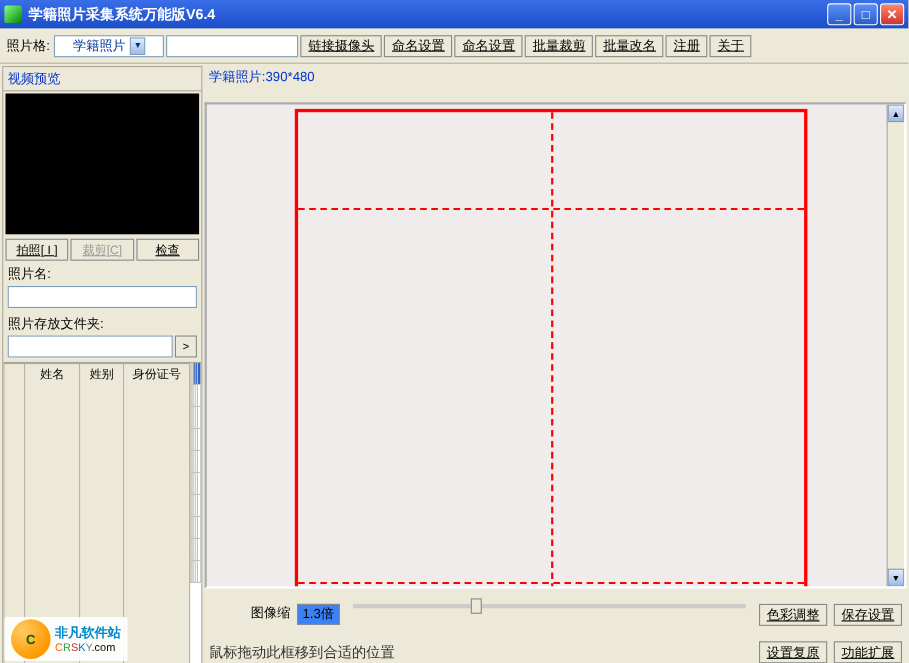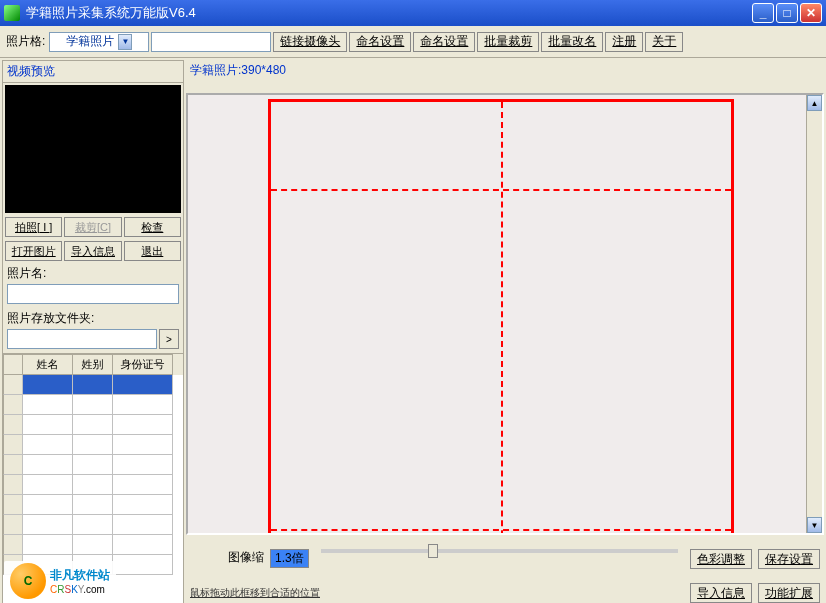--- a/index.html
+++ b/index.html
@@ -1,20 +1,20 @@
 <!DOCTYPE html>
 <html><head>
 <meta charset="utf-8">
 <style>
 * { box-sizing: border-box; margin: 0; padding: 0; }
 body { font-family: "Microsoft YaHei", SimSun, Arial, sans-serif; font-size: 12px; background: #ece9d8; width: 826px; height: 603px; overflow: hidden; }
 
 .titlebar { height: 26px; background: linear-gradient(to bottom, #3a6ee8 0%, #2a5ed8 50%, #1a4ec8 100%); display: flex; align-items: center; padding: 0 4px; color: #fff; }
 .titlebar .icon-app { width: 16px; height: 16px; background: linear-gradient(135deg, #8f8, #080); border-radius: 2px; margin-right: 6px; }
-.titlebar .title-text { flex: 1; font-weight: normal; font-size: 13px; }
+.titlebar .title-text { flex: 1; font-weight: bold; font-size: 13px; }
 .win-btns { display: flex; gap: 2px; }
 .win-btn { width: 22px; height: 20px; border: 1px solid #fff; border-radius: 3px; display: flex; align-items: center; justify-content: center; font-weight: bold; color: #fff; font-size: 12px; }
 .win-min, .win-max { background: linear-gradient(to bottom, #5a8ef8, #2a5ec8); }
 .win-close { background: linear-gradient(to bottom, #f86, #c33); }
 
 .toolbar { height: 32px; background: #ece9d8; display: flex; align-items: center; gap: 2px; padding: 2px 6px; border-bottom: 1px solid #aca899; }
 .tb-label { padding-right: 2px; }
 .tb-select { border: 1px solid #7f9db9; background: #fff; height: 20px; display: inline-flex; align-items: center; padding: 0 16px; color: #003399; }
 .tb-select .dd-btn { width: 14px; height: 16px; background: linear-gradient(to bottom, #e1ecfc, #a0bae8); border: 1px solid #7f9db9; margin-left: 4px; display: flex; align-items: center; justify-content: center; font-size: 8px; color: #003399; }
 .tb-text { border: 1px solid #7f9db9; background: #fff; height: 20px; width: 120px; }
@@ -27,21 +27,21 @@
 .video-preview { background: #000; height: 128px; margin: 2px; }
 .btn-row { display: flex; gap: 2px; margin: 2px; }
 .btn-row .btn { flex: 1; padding: 0 2px; font-size: 11px; }
 .btn[disabled] { color: #999; }
 .lbl { padding: 2px 4px; }
 .text-input { border: 1px solid #7f9db9; background: #fff; height: 20px; margin: 0 4px 4px 4px; width: calc(100% - 8px); }
 .folder-row { display: flex; align-items: center; margin: 0 4px 4px 4px; gap: 2px; }
 .folder-row .text-input { margin: 0; flex: 1; }
 .small-btn { width: 20px; height: 20px; border: 1px solid #888; background: #ece9d8; font-size: 10px; }
 
-.grid { flex: 1; display: flex; flex-direction: column; border-top: 1px solid #aca899; overflow: hidden; }
+.grid { flex: 1; display: flex; flex-direction: row; border-top: 1px solid #aca899; overflow: hidden; }
 .grid-header { display: flex; background: #ece9d8; }
 .grid-header .gh { border: 1px solid #aca899; border-left: none; padding: 2px; text-align: center; font-size: 11px; background: #ece9d8; }
 .grid-header .gh:first-child { border-left: 1px solid #aca899; }
 .grid-body { flex: 1; background: #fff; overflow: auto; }
 .grid-row { display: flex; height: 20px; }
 .grid-row .gc { border-right: 1px solid #c0c0c0; border-bottom: 1px solid #c0c0c0; }
 .grid-row.selected .gc.c0 { background: #ece9d8; }
 .grid-row.selected .gc:not(.c0) { background: #2a5ec8; }
 .c0 { width: 20px; background: #ece9d8; border: 1px solid #aca899; border-top: none; }
 .c1 { width: 50px; } .c2 { width: 40px; } .c3 { width: 60px; }
@@ -54,21 +54,21 @@
 .scroll-v .sb-bottom { position: absolute; bottom: 0; }
 .crop-frame { position: absolute; left: 80px; top: 4px; width: 466px; height: 520px; border: 3px solid #f00; }
 .crop-guide-h { position: absolute; left: 0; right: 0; border-top: 2px dashed #f00; }
 .crop-guide-v { position: absolute; top: 0; bottom: 0; border-left: 2px dashed #f00; }
 
 .rp-footer { display: flex; align-items: flex-start; gap: 6px; padding: 2px 4px; margin-left: 38px; }
 .zoom-box { border: 1px solid #888; padding: 0 4px; background: #3b82f6; }
 .slider { flex: 1; height: 4px; background: #ccc; position: relative; margin: 0 6px; }
 .slider-thumb { position: absolute; top: -5px; left: 30%; width: 10px; height: 14px; background: #ece9d8; border: 1px solid #888; }
 .rp-footer2 { display: flex; align-items: center; gap: 6px; padding: 0 4px 2px 4px; }
-.hint { flex: 1; font-size: 10px; color: #333; text-decoration: underline; }
+.hint { flex: 1; font-size: 13px; color: #333; }
 
 .watermark { position: absolute; left: 4px; bottom: 2px; display: flex; align-items: center; gap: 4px; background: rgba(255,255,255,0.9); padding: 2px 6px; border-radius: 2px; pointer-events: none; }
 .wm-logo { width: 36px; height: 36px; border-radius: 50%; background: radial-gradient(circle at 30% 30%, #fc6, #f90 70%); display: flex; align-items: center; justify-content: center; color: #060; font-weight: bold; }
 .wm-text { font-size: 12px; }
 .wm-text .l1 { color: #0088cc; font-weight: bold; }
 .wm-text .l2 { font-size: 10px; }
 .wm-text .l2 .c { color: #f60; } .wm-text .l2 .r { color: #393; } .wm-text .l2 .s { color: #c33; } .wm-text .l2 .k { color: #06c; } .wm-text .l2 .y { color: #888; }
 </style>
 </head>
 <body>
@@ -102,25 +102,20 @@
 <div class="client">
 
   <div class="left-panel">
     <div class="lp-title">视频预览</div>
     <div class="video-preview"></div>
     <div class="btn-row">
       <button class="btn">拍照[ I ]</button>
       <button class="btn" disabled="">裁剪[C]</button>
       <button class="btn">检查</button>
     </div>
-    <div class="btn-row">
-      <button class="btn">打开图片</button>
-      <button class="btn">导入信息</button>
-      <button class="btn">退出</button>
-    </div>
     <div class="lbl">照片名:</div>
     <input class="text-input" style="">
     <div class="lbl">照片存放文件夹:</div>
     <div class="folder-row">
       <input class="text-input" style="">
       <button class="small-btn">&gt;</button>
     </div>
     <div class="grid">
       <div class="grid-header">
         <div class="gh c0"></div>
@@ -210,21 +205,21 @@
       <span>图像缩</span>
       <span class="zoom-box">1.3倍</span>
       <div class="slider">
         <div class="slider-thumb"></div>
       </div>
       <button class="btn">色彩调整</button>
       <button class="btn">保存设置</button>
     </div>
     <div class="rp-footer2">
       <span class="hint">鼠标拖动此框移到合适的位置</span>
-      <button class="btn">导入信息</button>
+      <button class="btn">设置复原</button>
       <button class="btn">功能扩展</button>
     </div>
   </div>
 </div>
 
 <div class="watermark">
   <div class="wm-logo">C</div>
   <div class="wm-text">
     <div class="l1">非凡软件站</div>
     <div class="l2">

